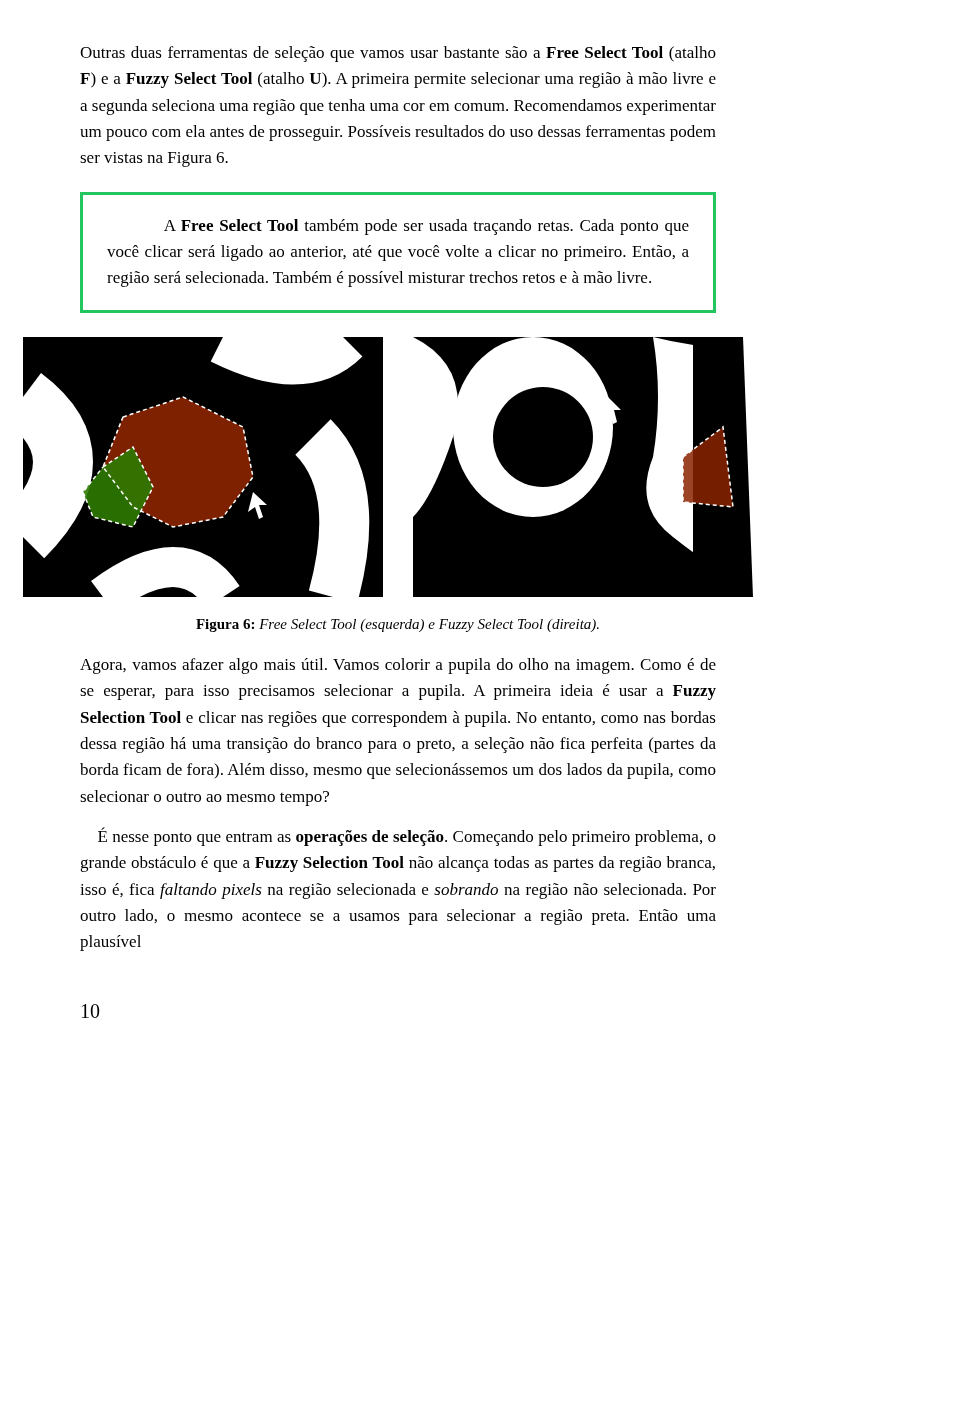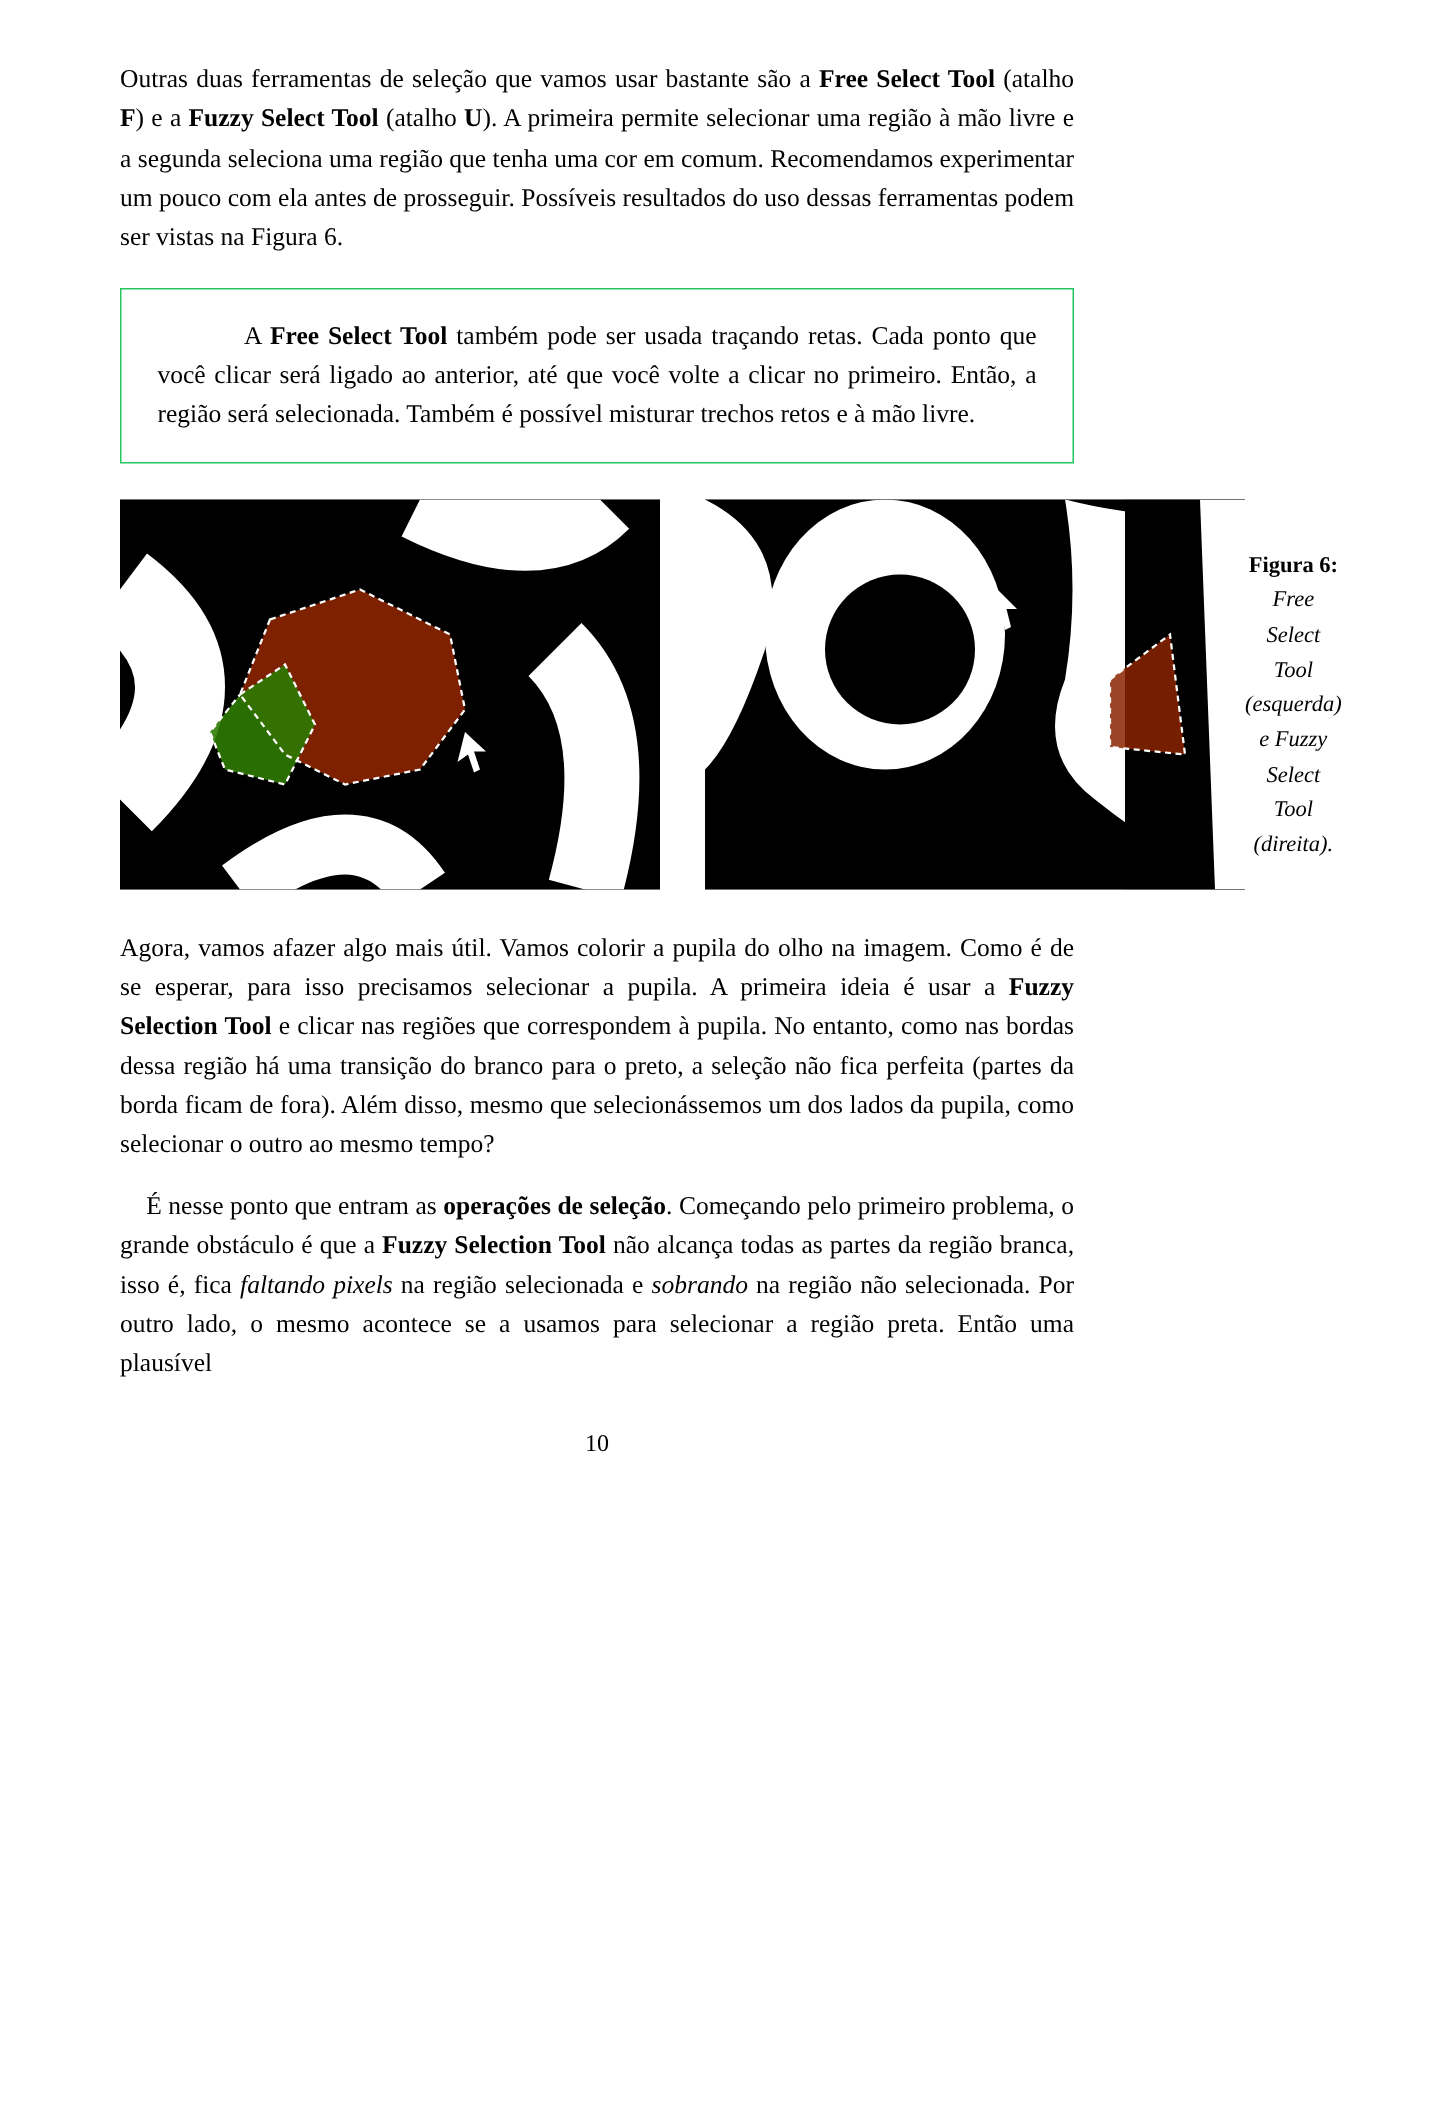--- a/index.html
+++ b/index.html
@@ -23,34 +23,34 @@
       position: relative;
     }
 
     .paragraph {
       text-align: justify;
       margin-bottom: 14px;
       hyphens: auto;
     }
 
     .indented-block {
-      border: 1px solid #22c55e;
+      border: 3px solid #22c55e;
       padding: 18px 24px;
       margin: 20px 0 20px 0;
       text-align: justify;
     }
 
     .indented-block p {
       margin-bottom: 0;
       text-indent: 2em;
     }
 
     .figure-container {
       display: flex;
-      flex-direction: row;
+      flex-direction: column;
       align-items: center;
       margin: 24px 0 16px 0;
     }
 
     .figure-images {
       display: flex;
       flex-direction: row;
       justify-content: center;
       gap: 30px;
       margin-bottom: 10px;
@@ -82,23 +82,22 @@
 
     .figure-caption .fig-label {
       font-weight: bold;
     }
 
     .figure-caption .fig-desc {
       font-style: italic;
     }
 
     .page-number {
-      text-align: center;
-      margin-top: 28px;
-      font-size: 16px;
+      margin-top: 40px;
+      font-size: 20px;
     }
 
     
     .fig-svg {
       width: 100%;
       height: 100%;
     }
   </style>
 </head>
 <body>

